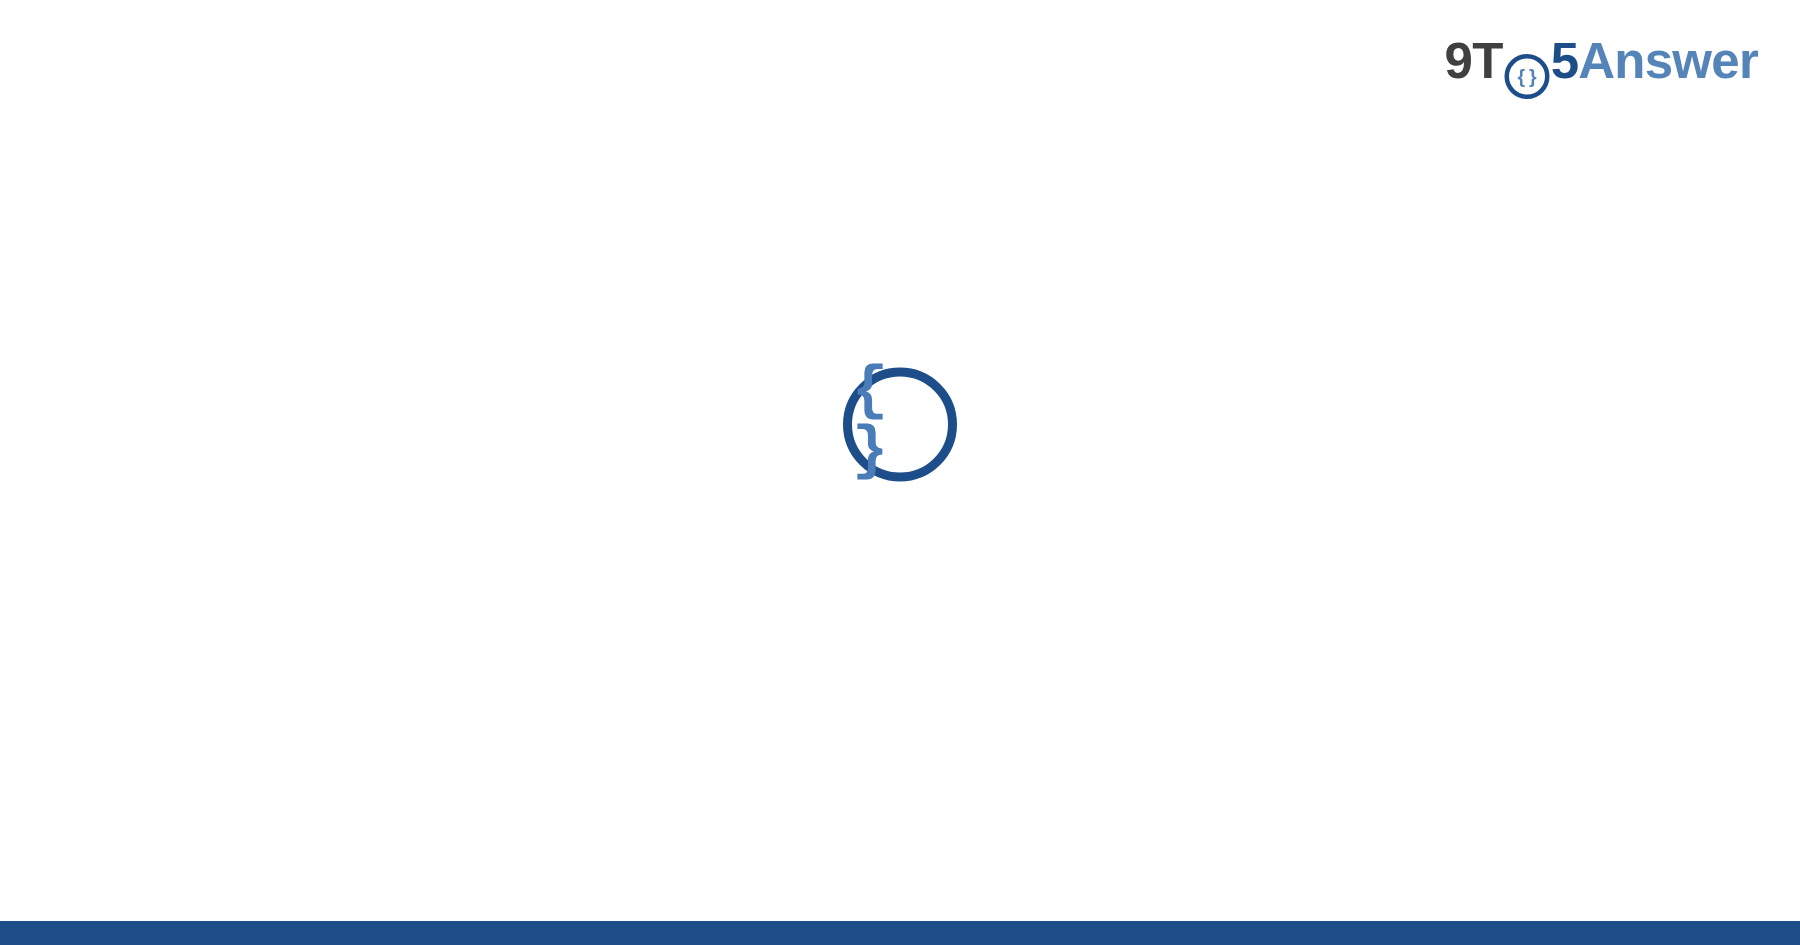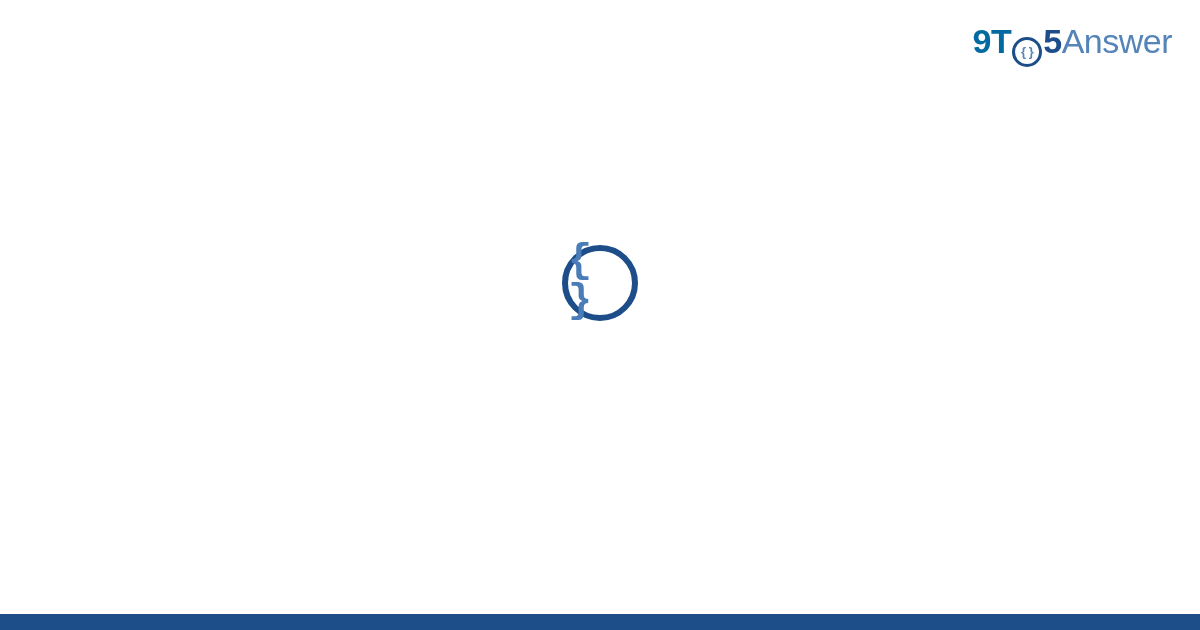--- a/index.html
+++ b/index.html
@@ -19,21 +19,21 @@
       position: absolute;
       top: 22px;
       right: 28px;
       display: flex;
       align-items: baseline;
       font-size: 34px;
       font-weight: 600;
       letter-spacing: -0.5px;
     }
     .logo-9t {
-      color: #0369a1;
+      color: #404040;
       font-weight: 700;
     }
     .logo-circle {
       display: inline-flex;
       align-items: center;
       justify-content: center;
       width: 30px;
       height: 30px;
       border: 3px solid #1d4e89;
       border-radius: 50%;
@@ -46,21 +46,21 @@
       font-size: 13px;
       font-weight: 700;
       line-height: 1;
     }
     .logo-5 {
       color: #1d4e89;
       font-weight: 700;
     }
     .logo-answer {
       color: #5584b8;
-      font-weight: 400;
+      font-weight: 700;
       text-align: center;
     }
     .content {
       position: absolute;
       top: 0;
       left: 0;
       right: 0;
       bottom: 16px;
       display: flex;
       flex-direction: column;

